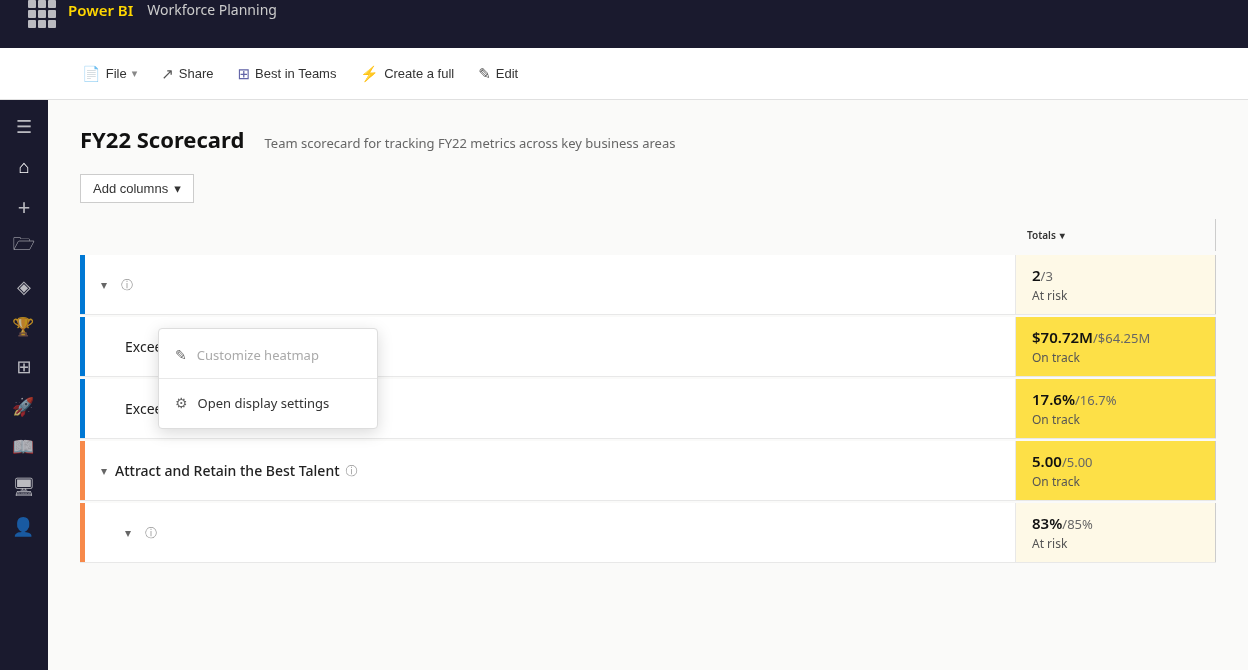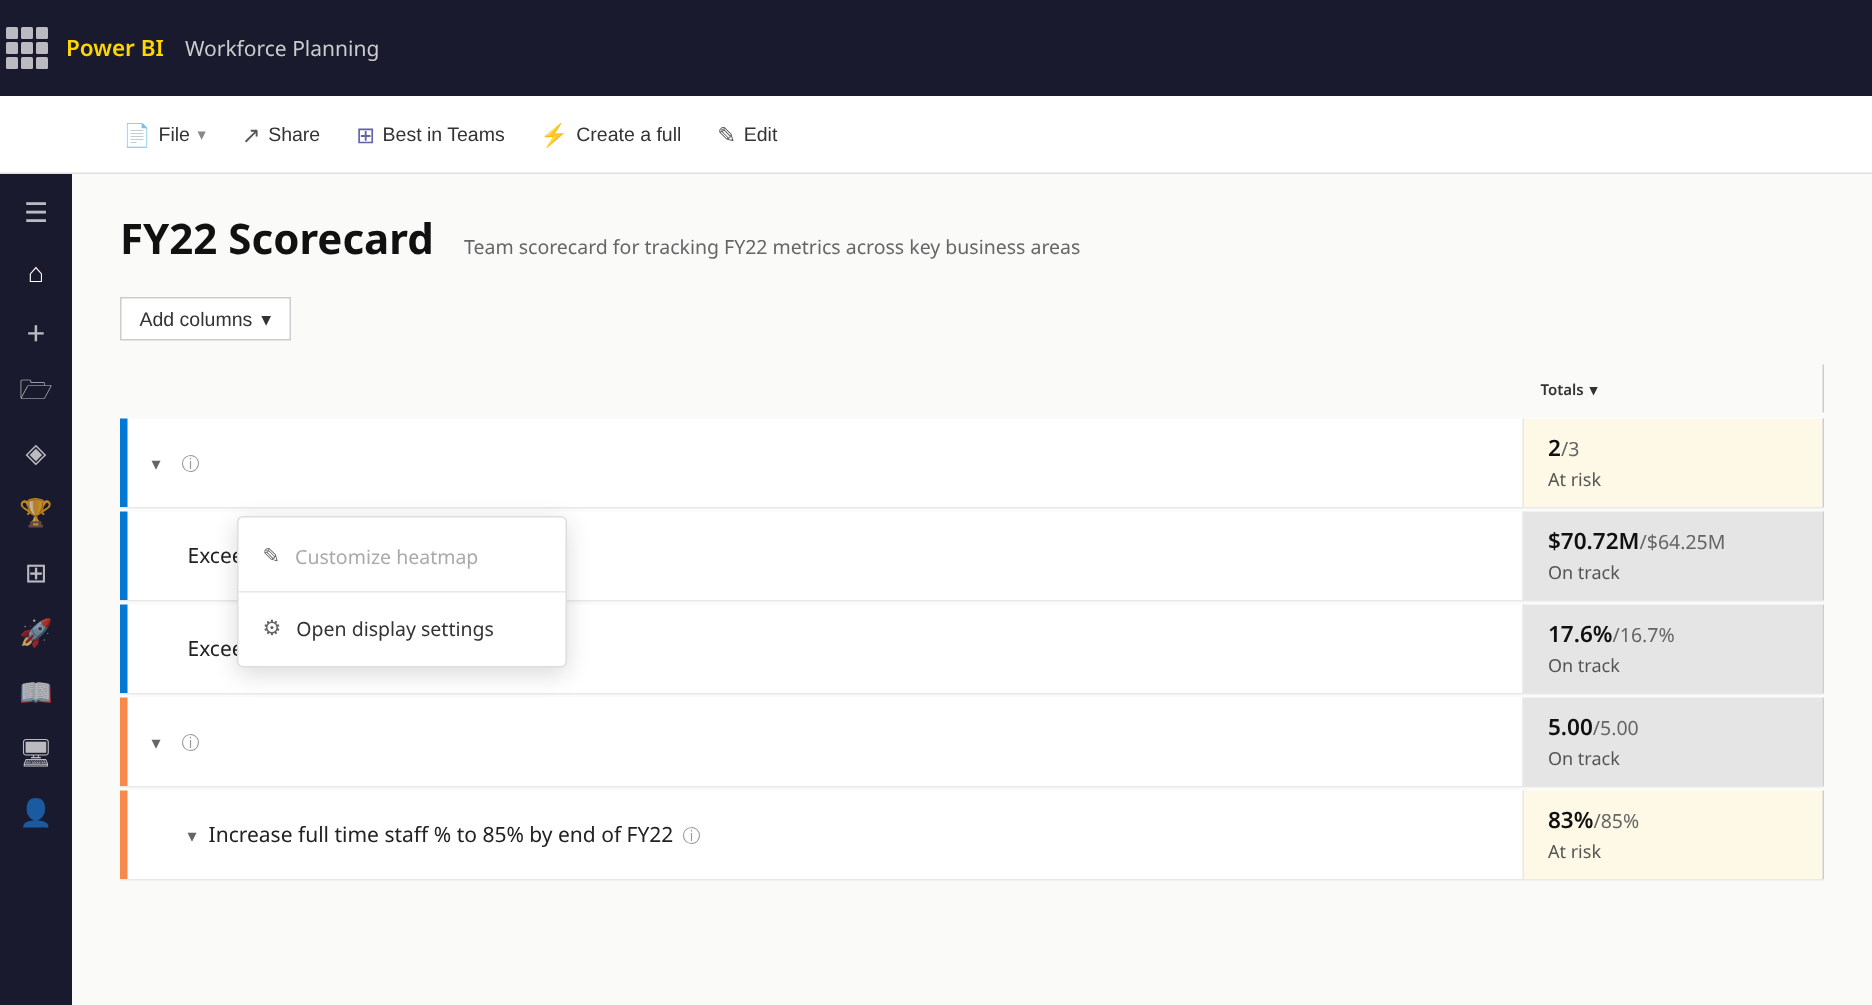--- a/index.html
+++ b/index.html
@@ -1,24 +1,24 @@
 <!DOCTYPE html>
 <html><head>
   <meta charset="utf-8">
   <style>
     * { margin: 0; padding: 0; box-sizing: border-box; }
     body { font-family: 'Segoe UI', system-ui, sans-serif; background: #f3f2f1; width: 1248px; height: 670px; overflow: hidden; }
 
     
     .top-nav {
       background: #1a1a2e;
-      height: 64px;
+      height: 48px;
       display: flex;
-      align-items: center;
-      padding: 0 4px;
+      align-items: flex-start;
+      padding: 0 28px;
       color: white;
       gap: 8px;
     }
     .top-nav .app-grid {
       width: 28px; height: 28px;
       display: grid; grid-template-columns: repeat(3,8px); grid-template-rows: repeat(3,8px);
       gap: 2px; margin-right: 4px;
     }
     .top-nav .app-grid span {
       background: rgba(255,255,255,0.7); border-radius: 1px;
@@ -62,21 +62,21 @@
       font-size: 18px;
     }
     .sidebar-icon.active { color: white; }
 
     
     .main {
       flex: 1; background: #fafaf9;
       padding: 24px 32px; overflow-y: auto;
     }
     .page-header { margin-bottom: 20px; }
-    .page-header h1 { font-size: 28px; font-weight: 700; color: #111; display: inline; }
+    .page-header h1 { font-size: 22px; font-weight: 700; color: #111; display: inline; }
     .page-header .subtitle { font-size: 13px; color: #666; margin-left: 16px; display: inline; }
 
     
     .add-columns-btn {
       display: inline-flex; align-items: center; gap: 6px;
       padding: 6px 12px; border: 1px solid #ccc;
       border-radius: 0; background: white;
       font-size: 13px; cursor: pointer; color: #333;
       margin-bottom: 16px;
     }
@@ -111,21 +111,21 @@
     .row-label { font-size: 14px; color: #222; }
     .row-label.group { font-weight: 500; }
     .row-expand { margin-right: 8px; color: #666; font-size: 12px; cursor: pointer; }
     .row-info { margin-left: 6px; color: #999; font-size: 12px; }
     .row-value-cell {
       width: 200px; flex-shrink: 0;
       display: flex; flex-direction: column; justify-content: center;
       padding: 10px 16px; border-left: 1px solid #e8e8e8;
     }
     .row-value-cell.at-risk { background: #fef9e7; }
-    .row-value-cell.on-track { background: #e5e5e5; }
+    .row-value-cell.on-track { background: #fde047; }
     .value-main { font-size: 15px; font-weight: 600; color: #111; }
     .value-main .value-target { font-size: 13px; font-weight: 400; color: #666; }
     .value-status { font-size: 12px; color: #555; margin-top: 2px; }
 
     
     .dropdown-overlay {
       position: absolute;
       top: 228px; left: 110px;
       background: white;
       border: 1px solid #ddd;
@@ -270,37 +270,37 @@
         <div class="value-status">On track</div>
       </div>
       <div style="width:1px;background:#ccc;align-self:stretch"></div>
     </div>
 
     
     <div class="scorecard-row group-header">
       <div class="row-left-bar orange"></div>
       <div class="row-content">
         <span class="row-expand">▾</span>
+        <span class="row-label group">Attract and Retain the Best Talent</span>
         <span class="row-info">ⓘ</span>
       </div>
       <div class="row-value-cell on-track">
         <div class="value-main">
           <span>5.00</span><span class="value-target">/5.00</span>
         </div>
         <div class="value-status">On track</div>
       </div>
       <div style="width:1px;background:#ccc;align-self:stretch"></div>
     </div>
 
     
     <div class="scorecard-row">
       <div class="row-left-bar orange"></div>
       <div class="row-content" style="padding-left:40px">
         <span class="row-expand">▾</span>
-        <span class="row-label">Increase full time staff % to 85% by end of FY22</span>
         <span class="row-info">ⓘ</span>
       </div>
       <div class="row-value-cell at-risk">
         <div class="value-main">
           <span>83%</span><span class="value-target">/85%</span>
         </div>
         <div class="value-status">At risk</div>
       </div>
       <div style="width:1px;background:#ccc;align-self:stretch"></div>
     </div>

